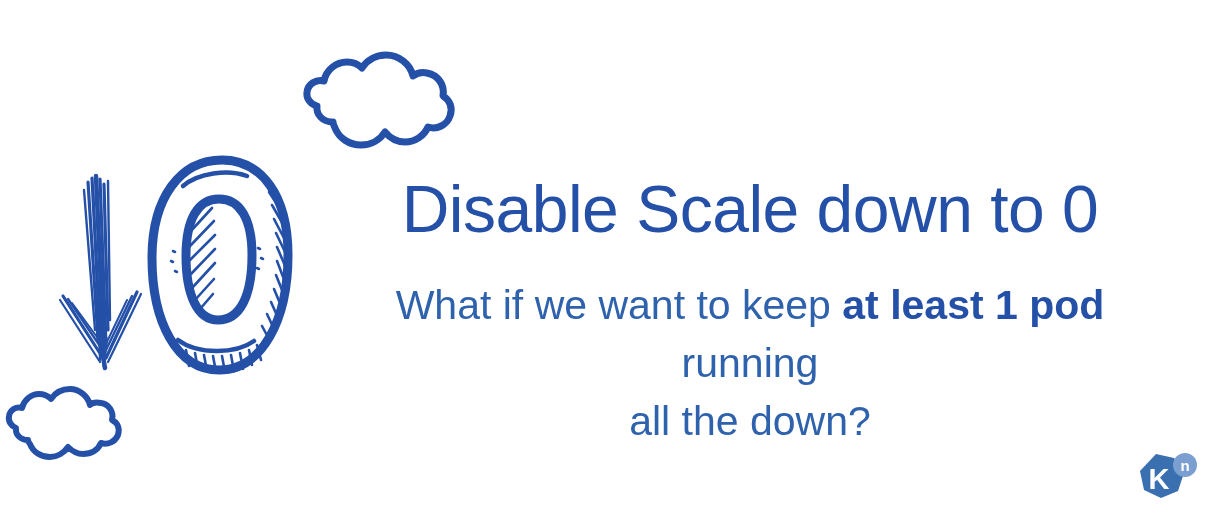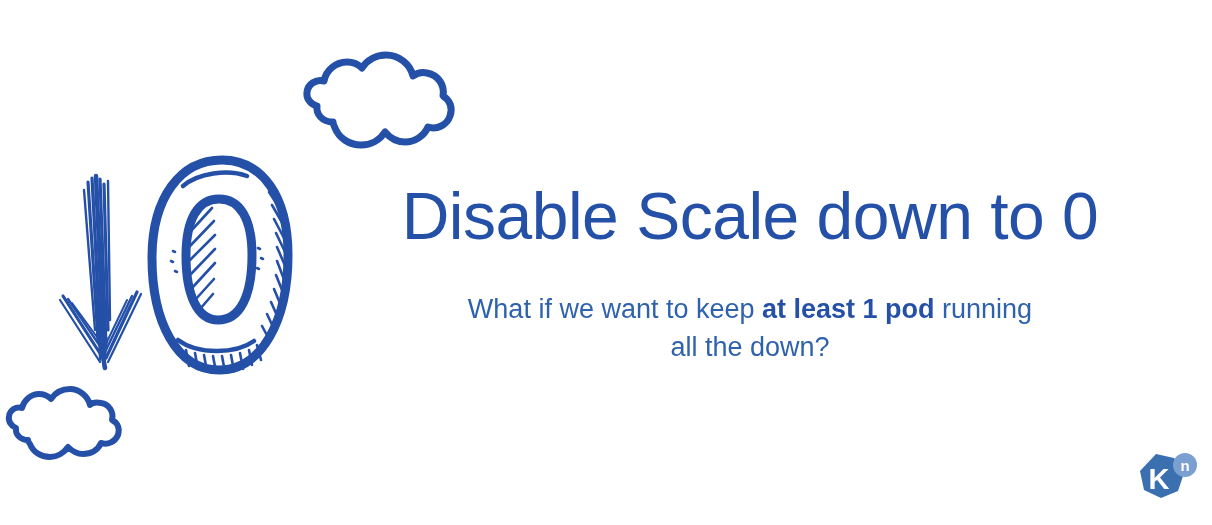--- a/index.html
+++ b/index.html
@@ -41,26 +41,26 @@
     width: 760px;
     text-align: center;
   }
   #page-title {
     font-family: "Liberation Sans", sans-serif;
     font-size: 66px;
     font-weight: 400;
     line-height: 1.0;
     letter-spacing: -0.5px;
     color: #2550a8;
-    margin: 15px;
+    margin: 8px;
     white-space: nowrap;
   }
   #subtitle {
     font-family: "Liberation Sans", sans-serif;
-    font-size: 27px;
+    font-size: 41px;
     font-weight: 400;
     line-height: 1.42;
     color: #2f62ad;
     margin: 0;
     padding-top: 26px;
   }
   #subtitle .em {
     font-weight: 700;
     color: #2550a8;
   }

